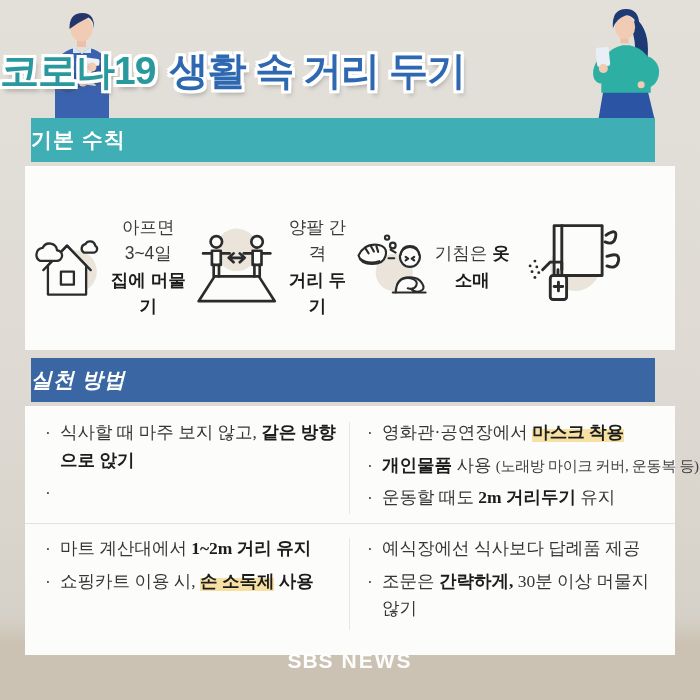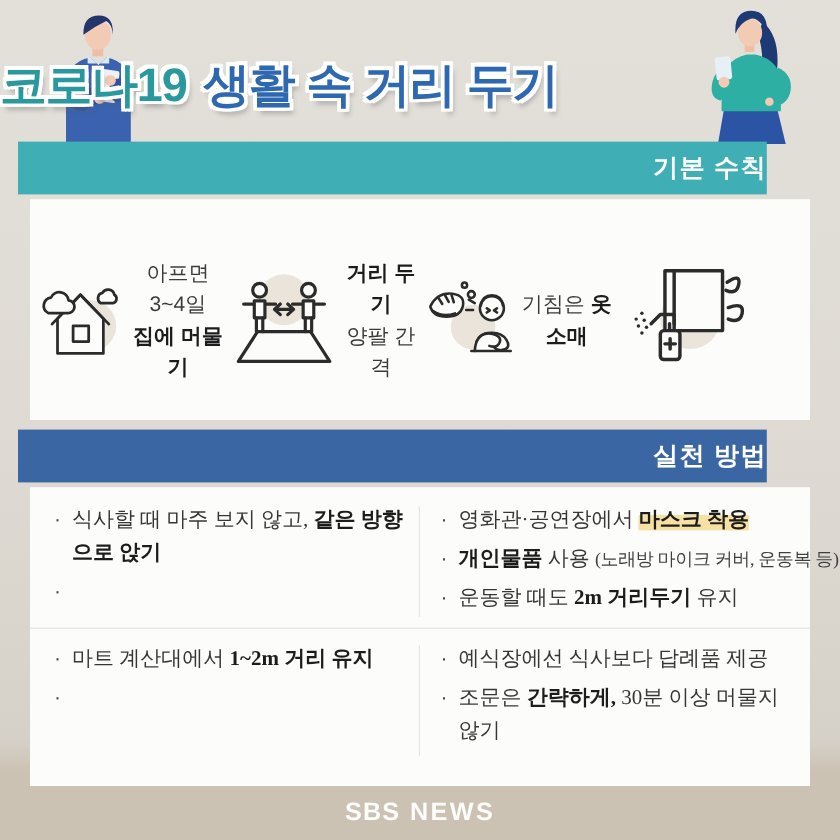--- a/index.html
+++ b/index.html
@@ -23,26 +23,26 @@
     text-shadow:
       -3px -3px 0 #fff, 3px -3px 0 #fff, -3px 3px 0 #fff, 3px 3px 0 #fff,
       0 -3px 0 #fff, 0 3px 0 #fff, -3px 0 0 #fff, 3px 0 0 #fff,
       3px 5px 4px rgba(100,100,100,.45);
   }
   .title .t1 { color:#2a999e; margin-right:14px; }
   .title .t2 { color:#2d68b1; }
 
   
   .banner {
-    position:absolute; left:15px; width:624px; height:44px;
-    display:flex; align-items:center; justify-content:flex-end;
+    position:absolute; left:31px; width:624px; height:44px;
+    display:flex; align-items:center; justify-content:flex-start;
     color:#fff; font-size:21px; font-weight:700; letter-spacing:1px;
   }
   .banner-basic { top:118px; background:#3fafb5; }
-  .banner-practice { top:358px; background:#3a67a4; }
+  .banner-practice { top:358px; background:#3a67a4;font-style:italic; }
   .panel {
     position:absolute; left:25px; width:650px; background:#fcfcfb;
   }
   .panel-basic { top:166px; height:184px; display:flex; }
   .panel-practice { top:406px; height:249px; }
 
   
   .rule-cell {
     flex:1 1 0; display:flex; flex-direction:row; align-items:center;
     padding-top:12px;
@@ -64,21 +64,21 @@
   .pgroup { position:absolute; left:0; right:0; }
   .pgroup-1 { top:13px; }
   .pgroup-2 { top:129px; }
   .li { display:flex; margin-bottom:5px; font-size:17.5px; line-height:1.58; }
   .blt { flex:none; width:15px; color:#4a4a4a; }
   .li p { margin:0;font-family:Liberation Serif, serif; }
   .nowrap { white-space:nowrap; }
 
   
   .footer {
-    position:absolute; left:0; right:0; bottom:0; height:46px;
+    position:absolute; left:0; right:0; bottom:16px; height:46px;
     display:flex; align-items:center; justify-content:center;
     color:#ffffff;
   }
   .sbs { font-size:21px; font-weight:800; letter-spacing:1px; }
   .news { font-size:21px; font-weight:700; letter-spacing:2px; margin-left:8px; opacity:.96; }
 
   svg { display:block; }
 </style>
 </head>
 <body>
@@ -153,22 +153,22 @@
           <rect x="27" y="35" width="10" height="16" fill="#fcfcfb"></rect>
           <path d="M29 51 V64 M35 51 V64"></path>
           <circle cx="78" cy="25" r="6.5" fill="#fcfcfb"></circle>
           <path d="M63 38 H93"></path>
           <rect x="73" y="35" width="10" height="16" fill="#fcfcfb"></rect>
           <path d="M75 51 V64 M81 51 V64"></path>
           <path d="M47 43 H63 M51.5 38 L46 43 L51.5 48 M58.5 38 L64 43 L58.5 48"></path>
         </g>
       </svg>
       <div class="rule-cap">
+        <div><span>양팔 간격</span></div>
         <div><span class="b">거리 두기</span></div>
-        <div><span>양팔 간격</span></div>
       </div>
     </div>
 
     <div class="rule-cell">
       <svg class="rule-icon" viewBox="0 0 115 100" aria-hidden="true">
         <circle cx="62" cy="62" r="26" fill="#eae4da"></circle>
         <g stroke="#2b2b2b" stroke-width="3" fill="none" stroke-linecap="round" stroke-linejoin="round">
           <path d="M12 38 Q20 21 38 23 Q53 25 50 38 Q47 50 31 50 Q15 50 12 38 Z" fill="#fcfcfb"></path>
           <path d="M21 27 l5 8 M29 24.5 l4.5 8 M37 25 l2.5 8"></path>
           <path d="M15 43 q11 8 26 3"></path>
@@ -233,20 +233,21 @@
           <span class="blt">·</span>
         </div>
       </div>
       <div class="pgroup pgroup-2">
         <div class="li">
           <span class="blt">·</span>
           <p><span>마트 계산대에서 </span><span class="b">1~2m 거리 유지</span></p>
         </div>
         <div class="li">
           <span class="blt">·</span>
+          <p><span>쇼핑카트 이용 시, </span><span class="b hl">손 소독제</span><span class="b"> 사용</span></p>
         </div>
       </div>
     </div>
 
     <div class="pcol pcol-r">
       <div class="pgroup pgroup-1">
         <div class="li">
           <span class="blt">·</span>
           <p><span>영화관·공연장에서 </span><span class="b hl">마스크 착용</span></p>
         </div>

